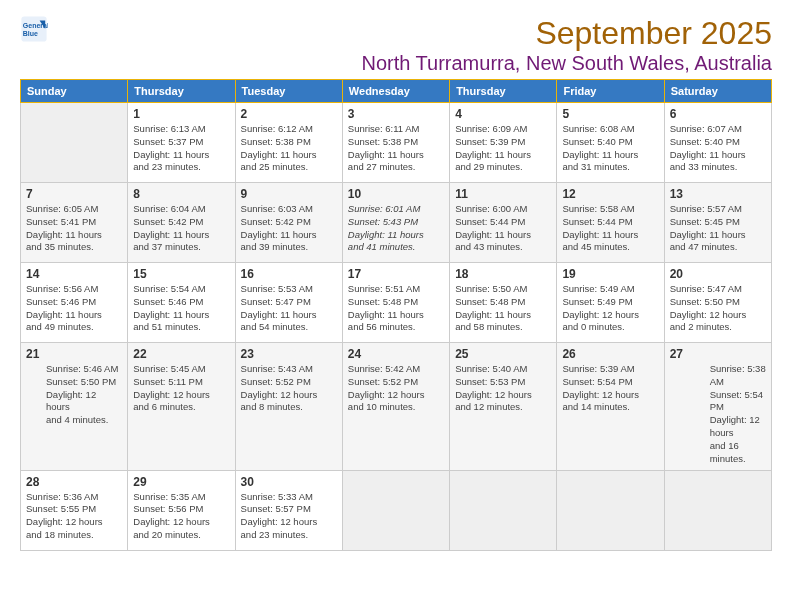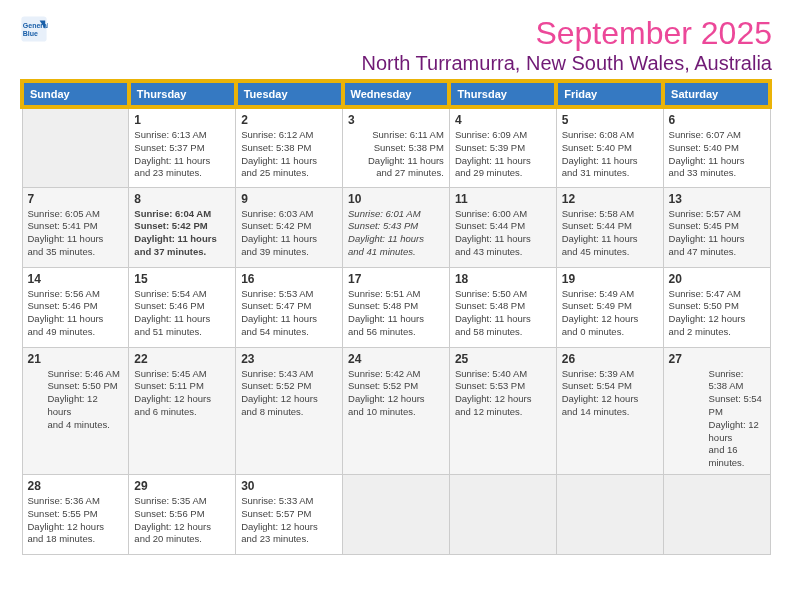--- a/index.html
+++ b/index.html
@@ -30,40 +30,40 @@
     .logo-icon {
       width: 28px;
       height: 28px;
     }
     .title-block {
       text-align: right;
     }
     .month-title {
       font-size: 32px;
       font-weight: normal;
-      color: #ec4899;
+      color: #a16207;
     }
     .subtitle {
       font-size: 20px;
       color: #701a75;
     }
     table {
       width: 100%;
       border-collapse: collapse;
       table-layout: fixed;
       font-size: 10px;
     }
     thead tr th {
       background: #3579c2;
       color: #fff;
       font-size: 11px;
       font-weight: bold;
       text-align: left;
       padding: 5px 6px;
-      border: 4px solid #eab308;
+      border: 1px solid #eab308;
     }
     tbody tr td {
       border: 1px solid #ccc;
       vertical-align: top;
       padding: 4px 5px;
       height: 80px;
     }
     .day-num {
       font-size: 12px;
       font-weight: bold;
@@ -130,21 +130,21 @@
           </td>
           <td>
             <span class="day-num">2</span>
             <div class="day-info" style="white-space: pre-line;">Sunrise: 6:12 AM
 Sunset: 5:38 PM
 Daylight: 11 hours
 and 25 minutes.</div>
           </td>
           <td>
             <span class="day-num">3</span>
-            <div class="day-info" style="white-space: pre-line; text-align: right;">Sunrise: 6:11 AM
+            <div class="day-info" style="white-space: pre-line;">Sunrise: 6:11 AM
 Sunset: 5:38 PM
 Daylight: 11 hours
 and 27 minutes.</div>
           </td>
           <td>
             <span class="day-num">4</span>
             <div class="day-info" style="white-space: pre-line;">Sunrise: 6:09 AM
 Sunset: 5:39 PM
 Daylight: 11 hours
 and 29 minutes.</div>
@@ -167,21 +167,21 @@
         <tr>
           <td>
             <span class="day-num">7</span>
             <div class="day-info" style="white-space: pre-line;">Sunrise: 6:05 AM
 Sunset: 5:41 PM
 Daylight: 11 hours
 and 35 minutes.</div>
           </td>
           <td>
             <span class="day-num">8</span>
-            <div class="day-info" style="white-space: pre-line; font-weight: bold;">Sunrise: 6:04 AM
+            <div class="day-info" style="white-space: pre-line;">Sunrise: 6:04 AM
 Sunset: 5:42 PM
 Daylight: 11 hours
 and 37 minutes.</div>
           </td>
           <td>
             <span class="day-num">9</span>
             <div class="day-info" style="white-space: pre-line;">Sunrise: 6:03 AM
 Sunset: 5:42 PM
 Daylight: 11 hours
 and 39 minutes.</div>

